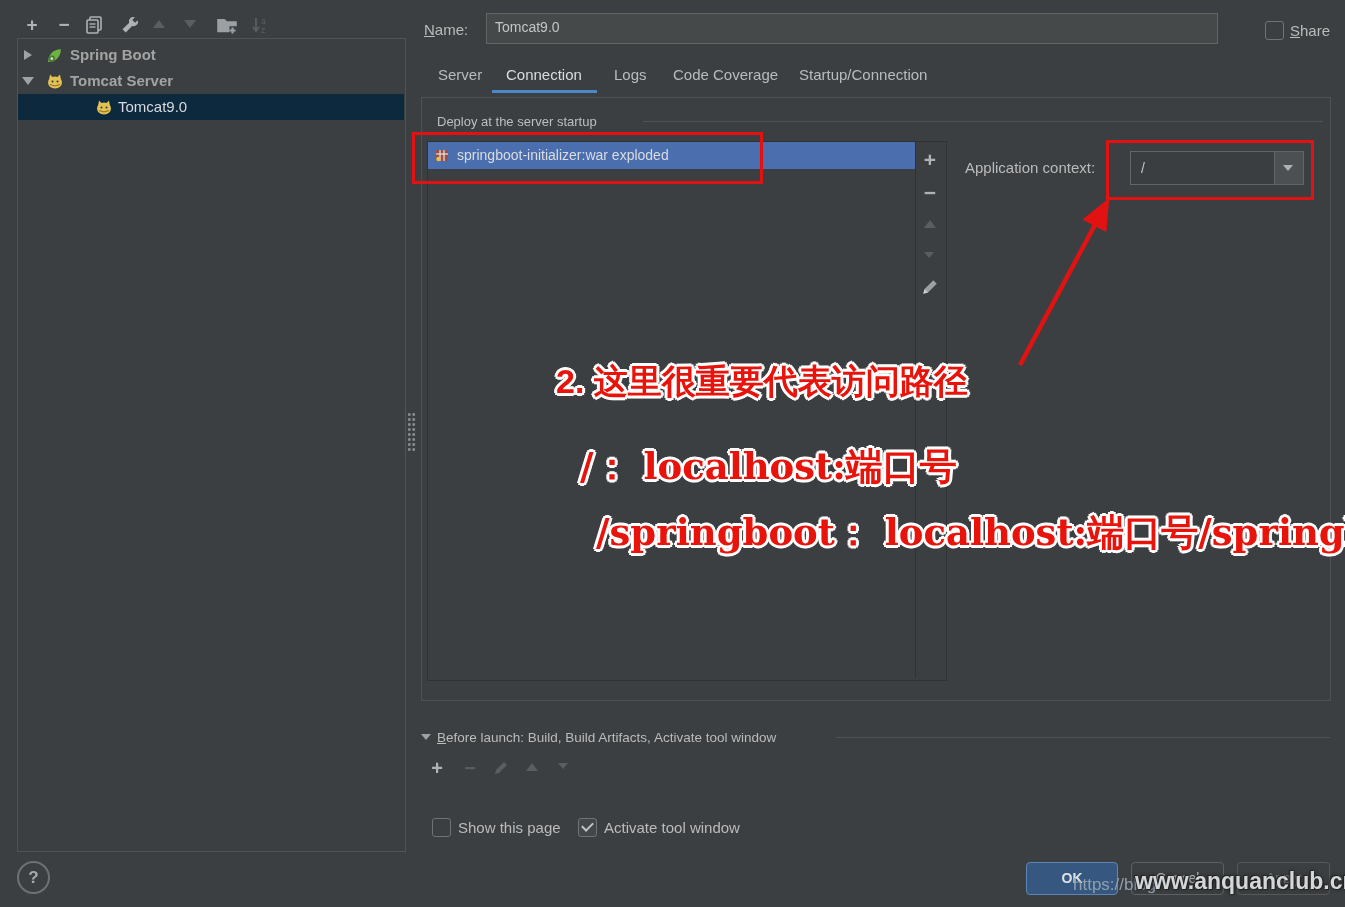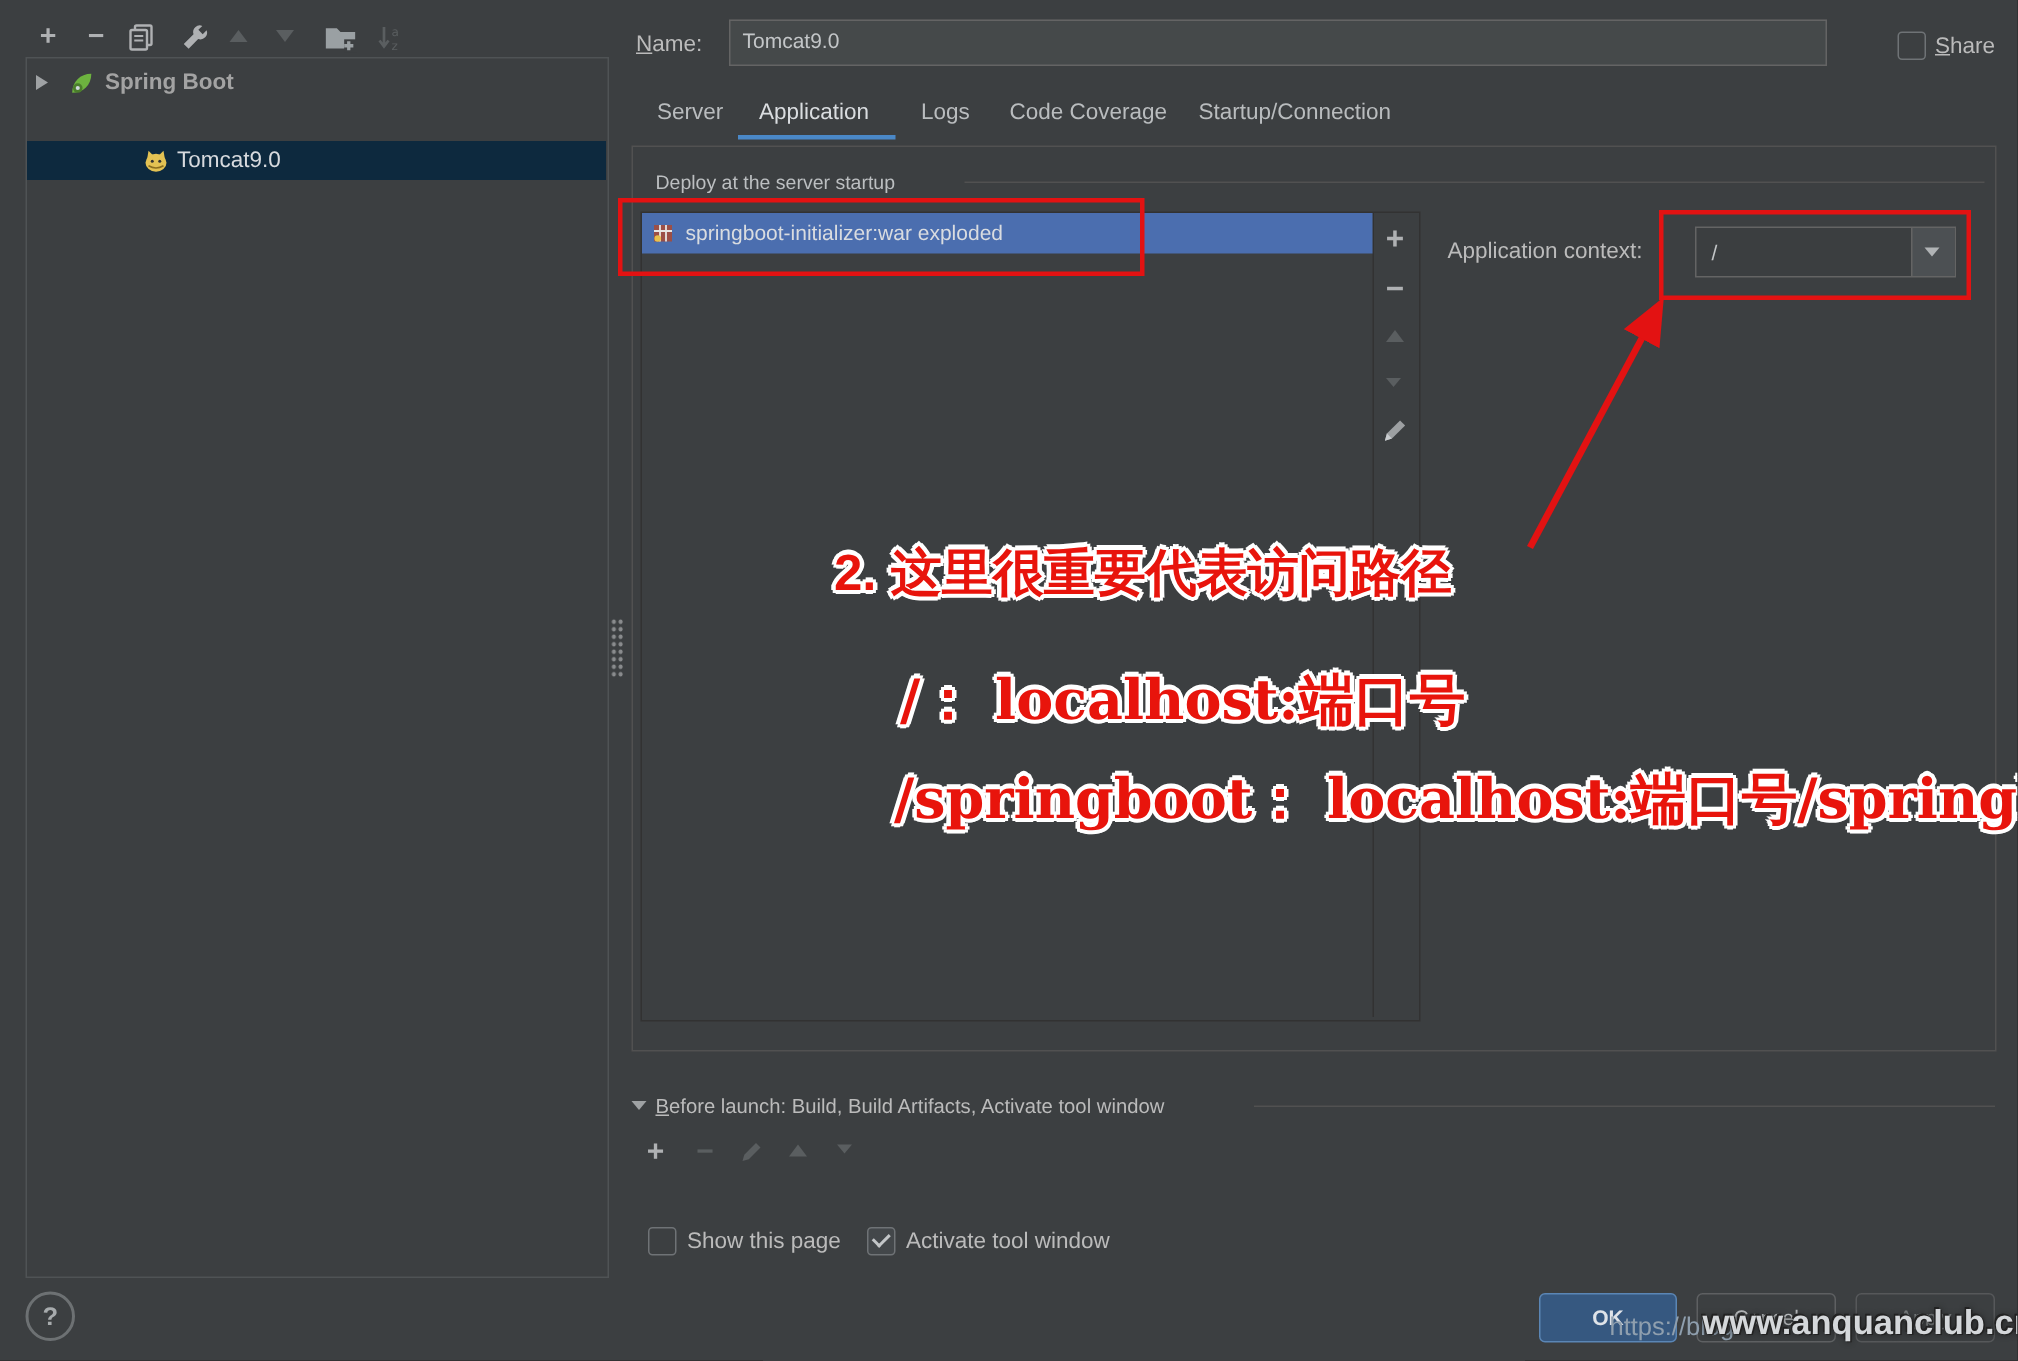--- a/index.html
+++ b/index.html
@@ -74,20 +74,34 @@
     <div class="abs" style="left:28px;top:5px;">
       <svg width="17" height="17" viewBox="0 0 16 16">
           <path d="M2 14C2 7 7 2 14 2c0 7-5 12-12 12z" fill="#6db33f"></path>
           <circle cx="5.5" cy="11" r="3" fill="#4b7d2c"></circle>
           <circle cx="5.5" cy="11" r="1.3" fill="#cfd8dc"></circle>
         </svg>
     </div>
     <div class="abs treelbl" style="left:52px;top:0;">Spring Boot</div>
   </div>
 
+  <div class="row" style="top:68px;">
+    <div class="abs tri-dn" style="left:4px;top:9px;"></div>
+    <div class="abs" style="left:28px;top:5px;">
+      <svg width="18" height="17" viewBox="0 0 18 16">
+          <polygon points="3,7 4,1 8,5" fill="#e3c253"></polygon>
+          <polygon points="15,7 14,1 10,5" fill="#e3c253"></polygon>
+          <ellipse cx="9" cy="9" rx="7" ry="6" fill="#e3c253"></ellipse>
+          <circle cx="6.5" cy="8" r="1" fill="#333"></circle>
+          <circle cx="11.5" cy="8" r="1" fill="#333"></circle>
+          <path d="M4 11q5 3 10 0" stroke="#8a6d1f" stroke-width="1" fill="none"></path>
+        </svg>
+    </div>
+    <div class="abs treelbl" style="left:52px;top:0;">Tomcat Server</div>
+  </div>
 
   <div class="abs" style="left:18px;top:94px;width:386px;height:26px;background:#0d293e;">
     <div class="abs" style="left:77px;top:5px;">
       <svg width="18" height="17" viewBox="0 0 18 16">
           <polygon points="3,7 4,1 8,5" fill="#e3c253"></polygon>
           <polygon points="15,7 14,1 10,5" fill="#e3c253"></polygon>
           <ellipse cx="9" cy="9" rx="7" ry="6" fill="#e3c253"></ellipse>
           <circle cx="6.5" cy="8" r="1" fill="#333"></circle>
           <circle cx="11.5" cy="8" r="1" fill="#333"></circle>
           <path d="M4 11q5 3 10 0" stroke="#8a6d1f" stroke-width="1" fill="none"></path>
@@ -100,21 +114,21 @@
   <div class="abs" style="left:407px;top:412px;width:9px;height:40px;background-image:radial-gradient(#898b8d 1.1px,transparent 1.6px);background-size:4.5px 5px;"></div>
 
   <div class="abs" style="left:424px;top:21px;font-size:15px;"><span style="text-decoration:underline;">N</span><span>ame:</span></div>
   <div class="abs" style="left:486px;top:13px;width:730px;height:29px;background:#45494a;border:1px solid #646464;">
     <div style="padding:5px 0 0 8px;font-size:14px;color:#c3c6c8;">Tomcat9.0</div>
   </div>
   <div class="cb" style="left:1265px;top:21px;background:transparent;"></div>
   <div class="abs" style="left:1290px;top:22px;font-size:15px;"><span style="text-decoration:underline;">S</span><span>hare</span></div>
 
   <div class="tab" style="left:438px;">Server</div>
-  <div class="tab" style="left:506px;color:#dadde0;">Application</div>
+  <div class="tab" style="left:506px;color:#dadde0;">Connection</div>
   <div class="tab" style="left:614px;">Logs</div>
   <div class="tab" style="left:673px;">Code Coverage</div>
   <div class="tab" style="left:799px;">Startup/Connection</div>
   <div class="abs" style="left:492px;top:90px;width:105px;height:3px;background:#4a88c7;"></div>
 
   <div class="abs" style="left:421px;top:97px;width:908px;height:602px;border:1px solid #515151;"></div>
   <div class="abs" style="left:437px;top:114px;font-size:13px;color:#bcbfc1;">Deploy at the server startup</div>
   <div class="sep" style="left:643px;top:121px;width:680px;"></div>
 
   <div class="abs" style="left:427px;top:141px;width:518px;height:538px;border:1px solid #323232;"></div>
@@ -161,21 +175,21 @@
   <svg class="abs" style="left:1005px;top:192px;" width="120" height="185">
     <defs>
         <marker id="ah" markerWidth="7" markerHeight="7" refX="5" refY="3" orient="auto">
           <path d="M0,0 L7,3 L0,6 z" fill="#e31212"></path>
         </marker>
       </defs>
     <line x1="15" y1="173" x2="100" y2="14" stroke="#e31212" stroke-width="4.5" marker-end="url(#ah)"></line>
   </svg>
 
   <div class="note sans" style="left:556px;top:359px;font-size:34px;">2. 这里很重要代表访问路径</div>
-  <div class="note serif" style="left:600px;top:442px;font-size:37px;">/： localhost:端口号</div>
+  <div class="note serif" style="left:580px;top:442px;font-size:37px;">/： localhost:端口号</div>
   <div class="note serif" style="left:596px;top:508px;font-size:37px;">/springboot： localhost:端口号/springboot</div>
 
   <div class="tri-dn abs" style="left:421px;top:734px;border-left-width:5px;border-right-width:5px;border-top-width:6px;border-top-color:#9fa2a4;"></div>
   <div class="abs" style="left:437px;top:730px;font-size:13.5px;"><span style="text-decoration:underline;">B</span><span>efore launch: Build, Build Artifacts, Activate tool window</span></div>
   <div class="sep" style="left:836px;top:737px;width:494px;"></div>
 
   <div class="abs" style="left:427px;top:757px;width:20px;">
       <div class="glyph" style="font-size:20px;">+</div>
     </div>
   <div class="abs" style="left:460px;top:757px;width:20px;">

